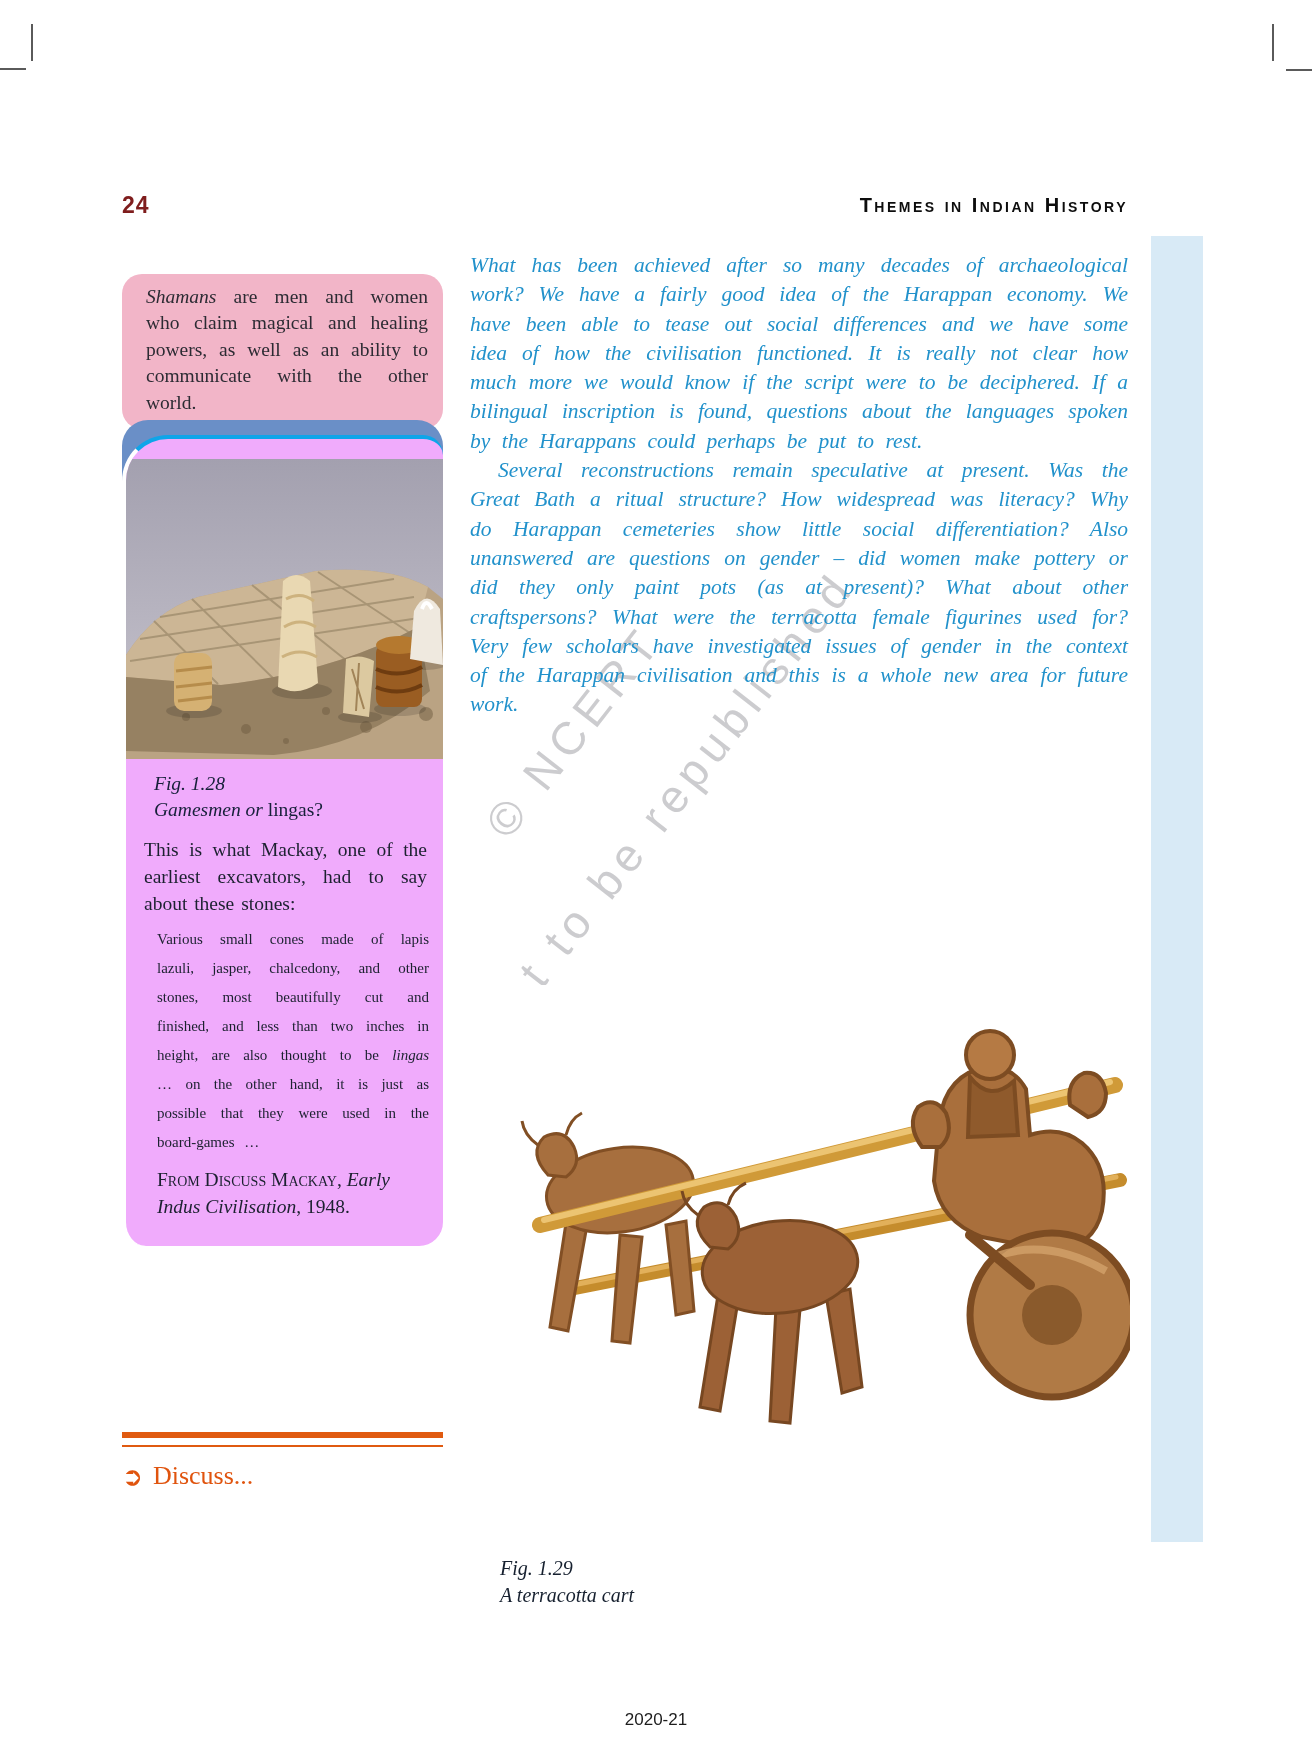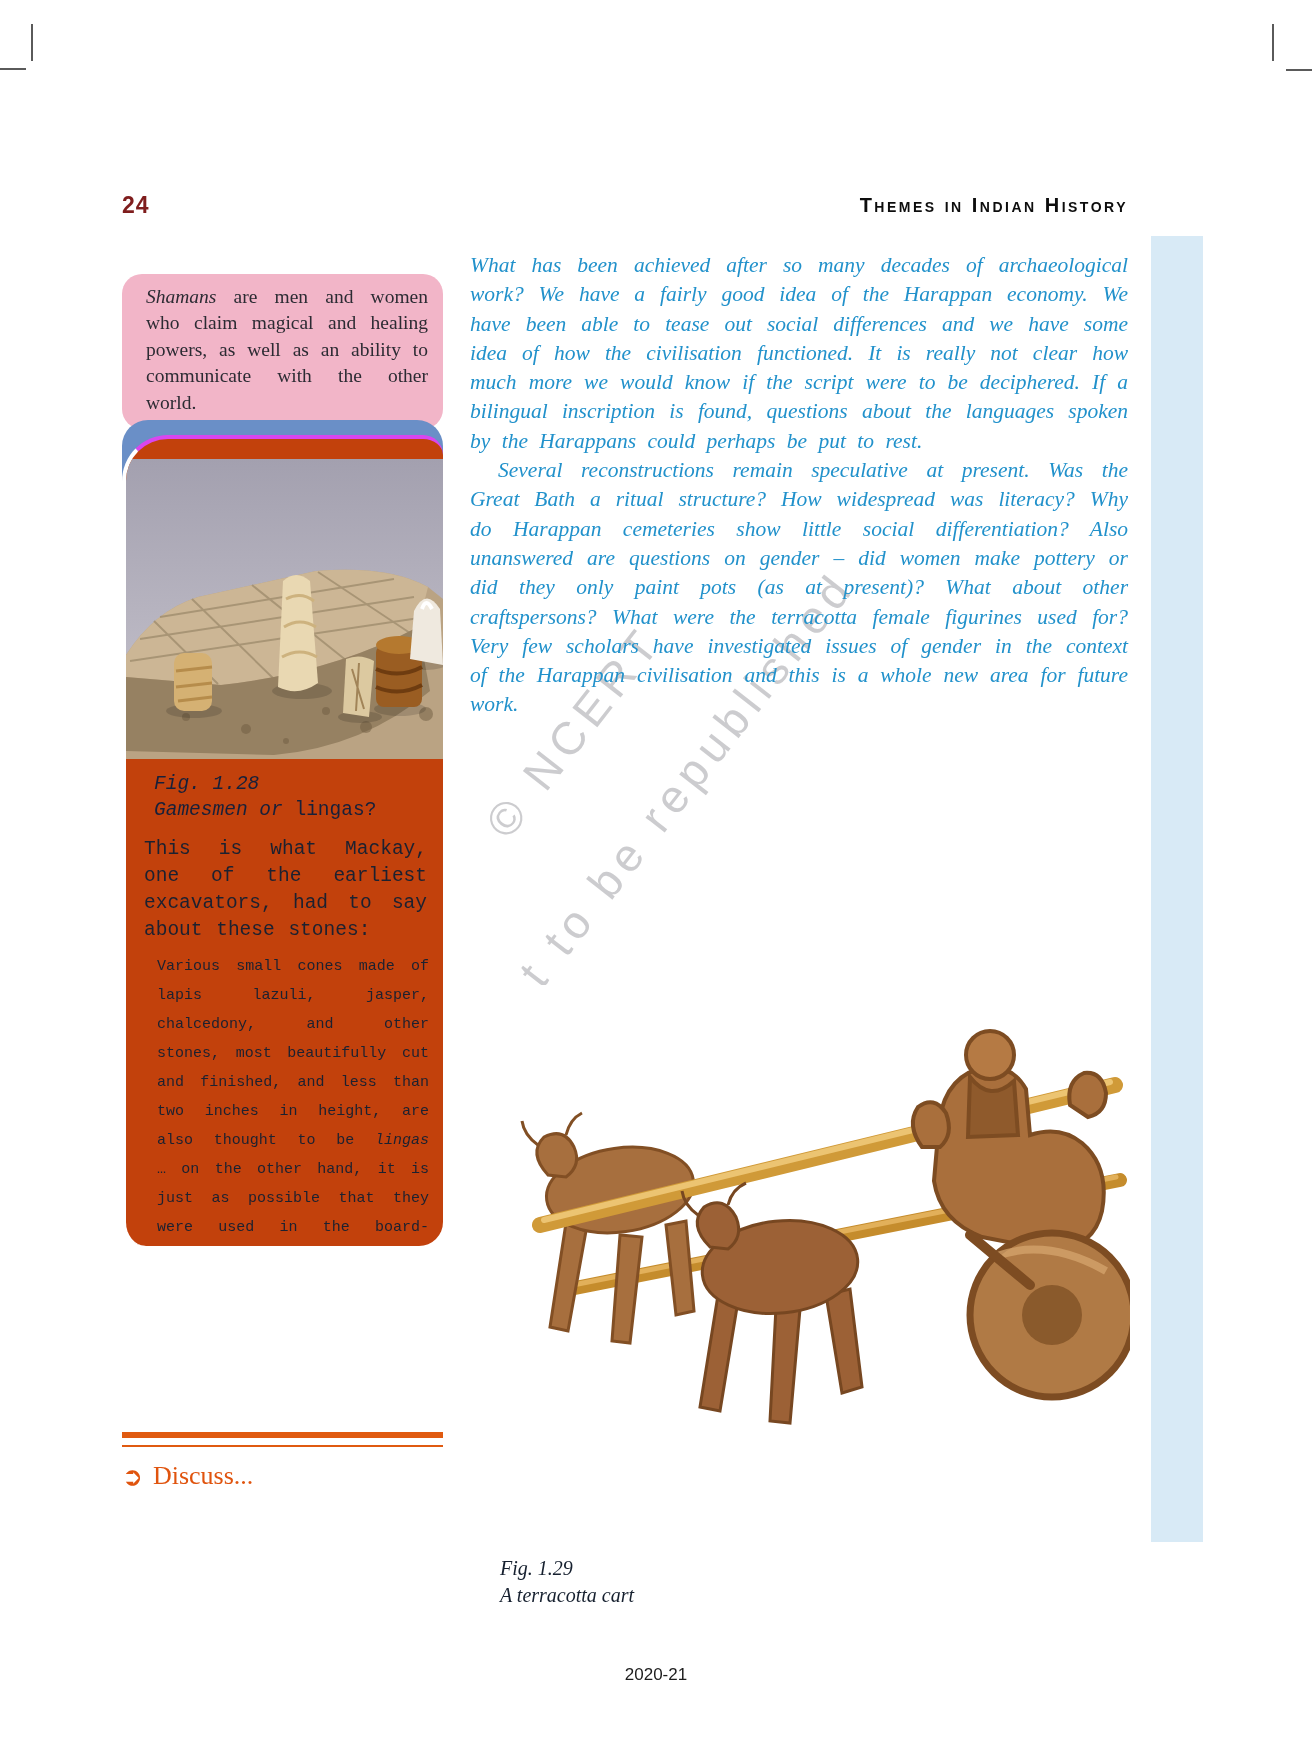--- a/index.html
+++ b/index.html
@@ -23,23 +23,23 @@
   
   .shaman-box{position:absolute;left:122px;top:254px;width:321px;box-sizing:border-box;
             background:#f2b5c8;border-radius:20px;padding:10px 15px 13px 24px;
             font-size:19.5px;line-height:26.5px;color:#2c2b33;text-align:justify;word-spacing:5px;}
   .italic{font-style:italic;}
 
   
   .fig-box{position:absolute;left:122px;top:420px;width:321px;height:826px;}
   .fig-band{position:absolute;top:0;left:0;right:0;height:74px;background:#6a8fc7;
             border-radius:26px 26px 0 0;}
-  .fig-inner{position:absolute;top:15px;left:0;right:0;bottom:0;background:#c2410c;
-            border-radius:46px 20px 24px 24px;border-top:4px solid #d946ef;border-left:4px solid #ffffff;
-            box-sizing:border-box;overflow:hidden;font-family:Liberation Mono, monospace;}
+  .fig-inner{position:absolute;top:15px;left:0;right:0;bottom:0;background:#f0abfc;
+            border-radius:46px 20px 24px 24px;border-top:4px solid #0ea5e9;border-left:4px solid #ffffff;
+            box-sizing:border-box;overflow:hidden;}
   .fig-photo{display:block;width:100%;height:300px;margin-top:20px;}
   .fig-caption{margin:12px 0 0 28px;font-size:19.5px;line-height:26px;color:#17203a;}
   .fig-intro{margin:13px 16px 0 18px;text-align:justify;font-size:19.5px;line-height:27px;
             color:#1c2130;word-spacing:2px;}
   .fig-quote{margin:8px 14px 0 31px;text-align:justify;font-size:15px;line-height:29px;
             color:#1c2130;word-spacing:6px;}
   .fig-source{margin:9px 14px 0 31px;font-size:19.5px;line-height:27px;color:#1c2130;}
   .sc{font-variant:small-caps;}
 
   
@@ -63,21 +63,21 @@
             font-family:"Liberation Sans",sans-serif;font-size:46px;letter-spacing:7px;
             text-align:center;line-height:118px;pointer-events:none;white-space:nowrap;}
 
   
   .cart-photo{position:absolute;left:470px;top:985px;width:660px;height:505px;z-index:2;}
   .cart-caption{position:absolute;left:500px;top:1523px;z-index:2;font-style:italic;
             font-size:20px;line-height:27px;color:#16202f;margin-top:32px;}
 
   
   .edge-strip{position:absolute;left:1151px;top:236px;width:52px;height:1306px;background:#d8eaf6;}
-  .footer-year{position:absolute;left:0;right:0;top:1665px;text-align:center;
+  .footer-year{position:absolute;left:0;right:0;top:1710px;text-align:center;
             font-family:"Liberation Sans",sans-serif;font-size:17px;color:#1d1d1d;}
 </style>
 </head>
 <body>
 
 <div class="page">
 
   <div class="crop crop-tl-v"></div>
   <div class="crop crop-tl-h"></div>
   <div class="crop crop-tr-v"></div>

